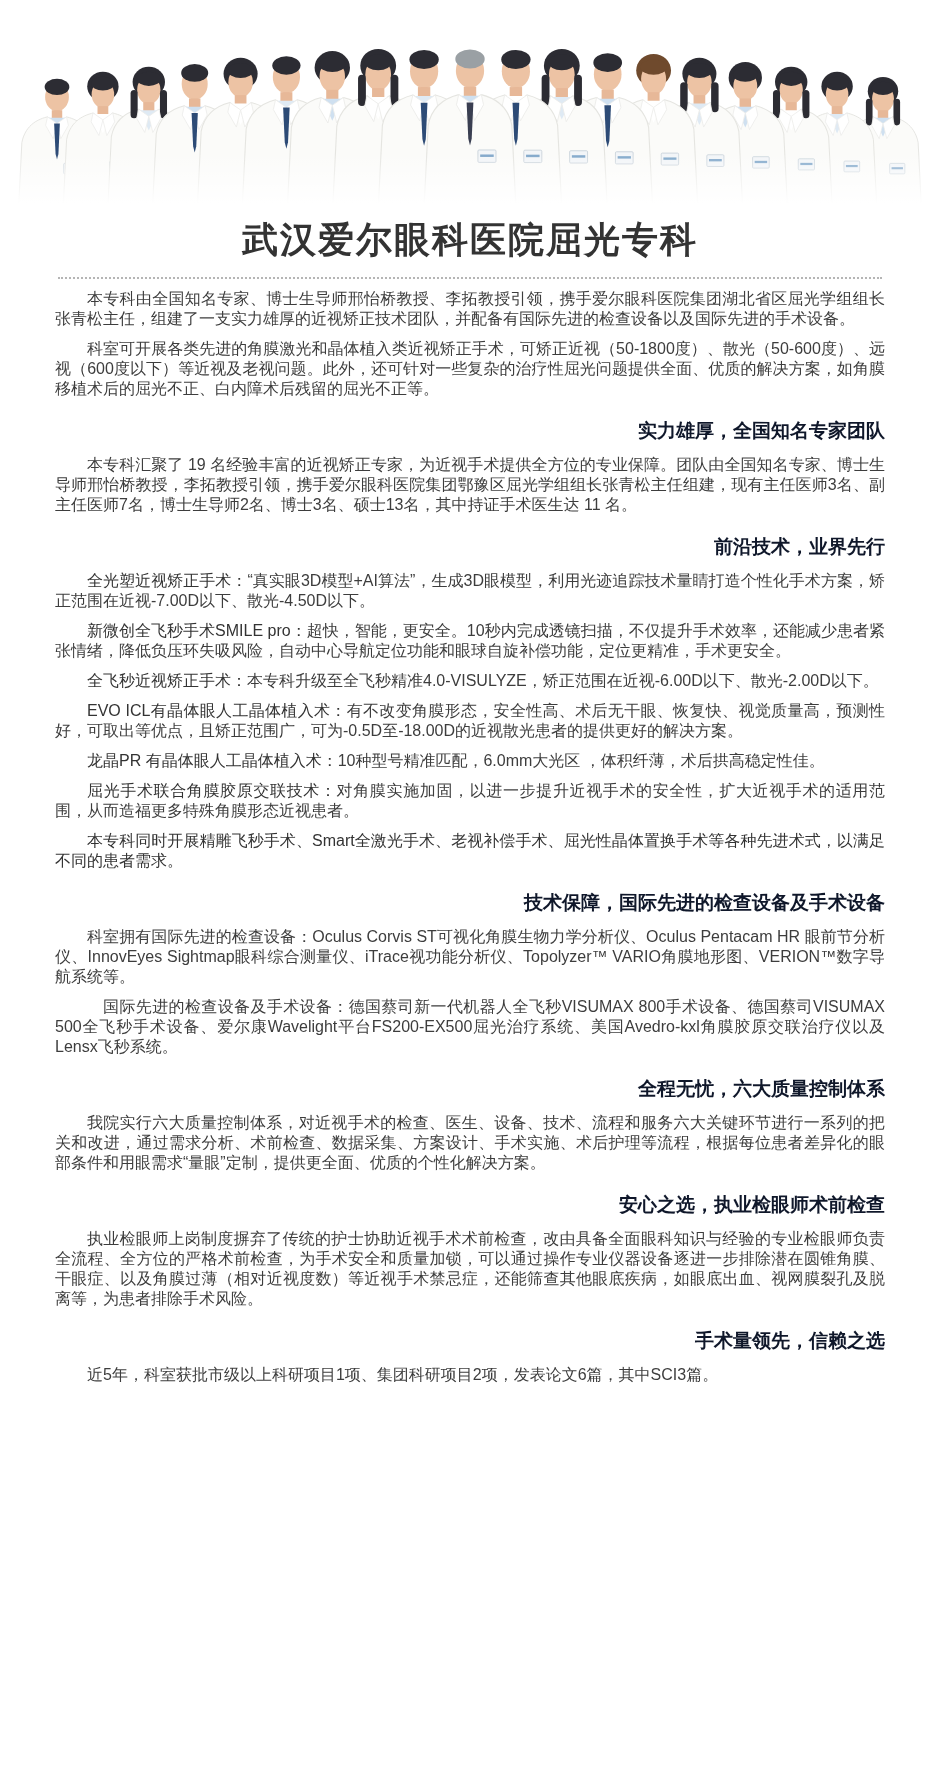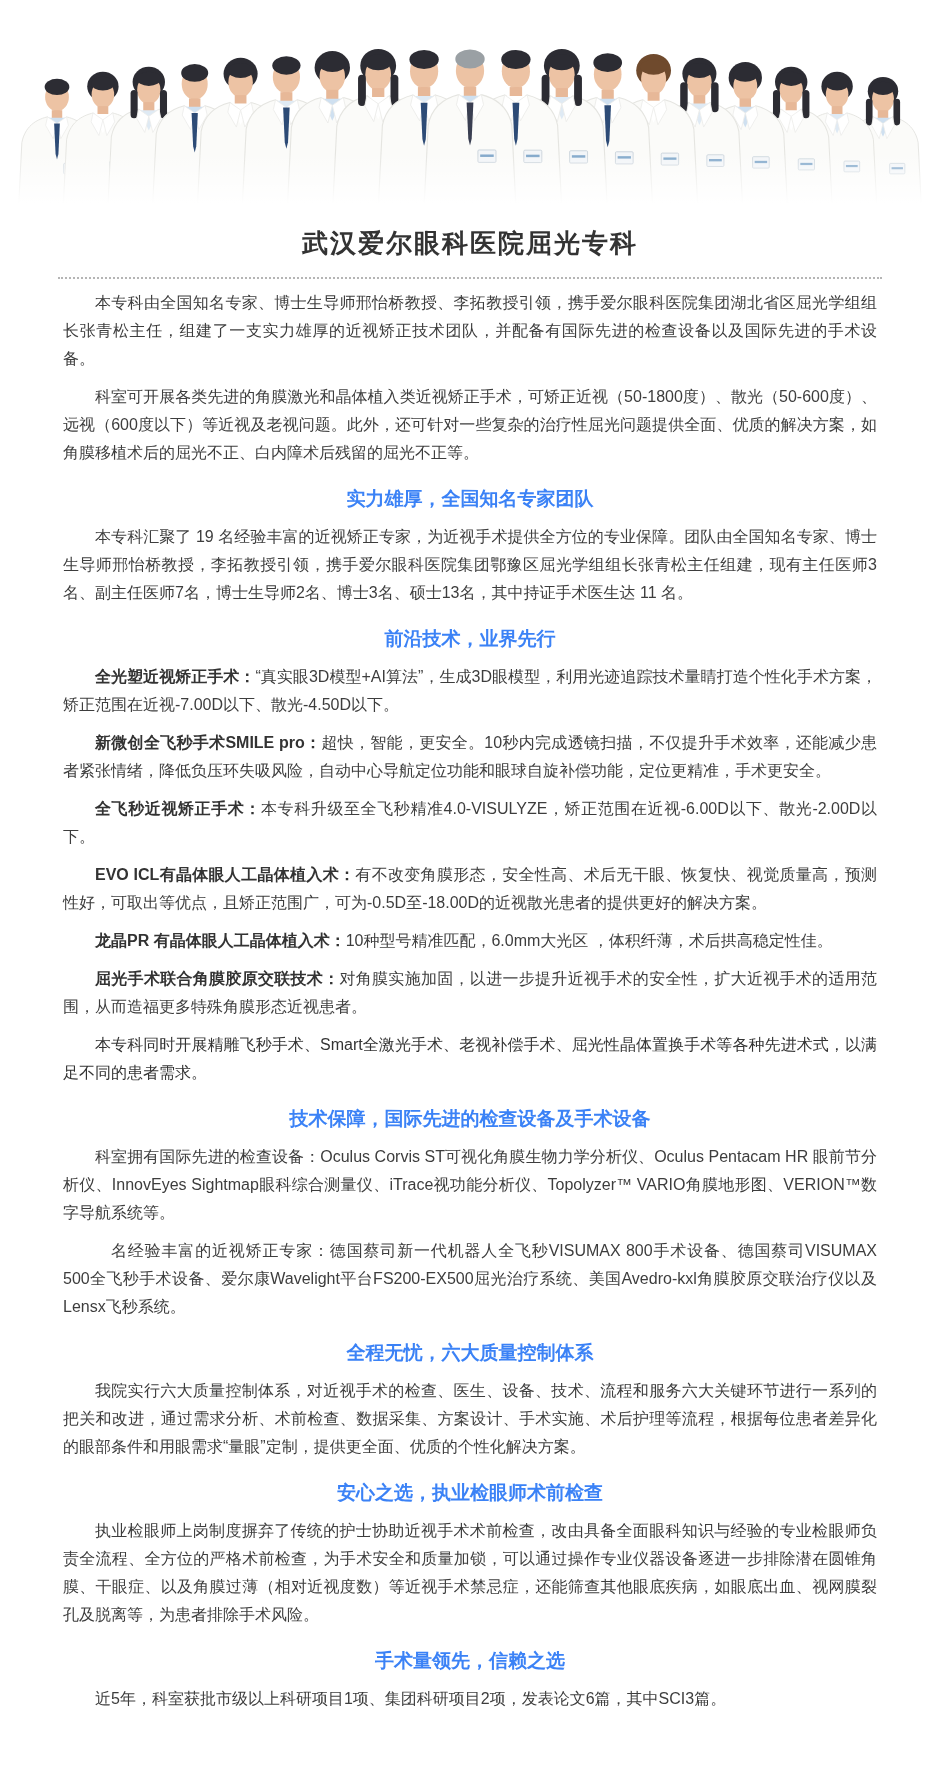--- a/index.html
+++ b/index.html
@@ -9,35 +9,35 @@
     color:#3d3d3d;
     -webkit-font-smoothing:antialiased;
   }
   .page{width:940px;background:#fff;}
   
   .team-photo{position:relative;width:940px;height:215px;overflow:hidden;background:#fff;}
   .photo-fade{position:absolute;bottom:0;left:0;width:100%;height:62px;
     background:linear-gradient(rgba(255,255,255,0),rgba(255,255,255,1) 82%);}
   
   h1.page-title{
-    text-align:center;font-size:26px;line-height:36px;font-weight:700;
-    color:#333;margin:10px 0 16px;letter-spacing:2px;
+    text-align:center;font-size:36px;line-height:36px;font-weight:700;
+    color:#333;margin:10px 0 16px;letter-spacing:2px;font-family:Liberation Mono, monospace;
   }
   .divider{width:824px;margin:0 auto;border-top:2px dotted #b5b5b5;height:0;}
   
   .article{width:830px;margin:8px auto 0;padding-bottom:26px;}
   .article p{
-    font-size:16px;line-height:28px;margin:10px 8px;text-align:justify;
+    font-size:16px;line-height:20px;margin:10px 0;text-align:justify;
     text-indent:2em;color:#3d3d3d;word-break:break-word;
   }
   .article p.b{font-weight:400;color:#333;}
-  .article p b{font-weight:700;color:#333;}
+  .article p b{font-weight:400;color:#333;}
   .article h2.sec{
-    font-size:19px;line-height:28px;font-weight:700;color:#3b82f6;
-    text-align:center;margin:18px 0 8px;
+    font-size:19px;line-height:28px;font-weight:700;color:#0f172a;
+    text-align:right;margin:18px 0 8px;
   }
 </style>
 </head>
 <body>
 
 <div class="page">
 
   <div class="team-photo">
     <svg id="photo-svg" width="940" height="215" viewBox="0 0 940 215" xmlns="http://www.w3.org/2000/svg">
         <g transform="translate(57.0,76.0) scale(0.950)">
@@ -296,21 +296,21 @@
       <h2 class="sec">前沿技术，业界先行</h2>
       <p><b>全光塑近视矫正手术：</b>“真实眼3D模型+AI算法”，生成3D眼模型，利用光迹追踪技术量睛打造个性化手术方案，矫正范围在近视-7.00D以下、散光-4.50D以下。</p>
       <p><b>新微创全飞秒手术SMILE pro：</b>超快，智能，更安全。10秒内完成透镜扫描，不仅提升手术效率，还能减少患者紧张情绪，降低负压环失吸风险，自动中心导航定位功能和眼球自旋补偿功能，定位更精准，手术更安全。</p>
       <p><b>全飞秒近视矫正手术：</b>本专科升级至全飞秒精准4.0-VISULYZE，矫正范围在近视-6.00D以下、散光-2.00D以下。</p>
       <p><b>EVO ICL有晶体眼人工晶体植入术：</b>有不改变角膜形态，安全性高、术后无干眼、恢复快、视觉质量高，预测性好，可取出等优点，且矫正范围广，可为-0.5D至-18.00D的近视散光患者的提供更好的解决方案。</p>
       <p><b>龙晶PR 有晶体眼人工晶体植入术：</b>10种型号精准匹配，6.0mm大光区 ，体积纤薄，术后拱高稳定性佳。</p>
       <p><b>屈光手术联合角膜胶原交联技术：</b>对角膜实施加固，以进一步提升近视手术的安全性，扩大近视手术的适用范围，从而造福更多特殊角膜形态近视患者。</p>
       <p class="b">本专科同时开展精雕飞秒手术、Smart全激光手术、老视补偿手术、屈光性晶体置换手术等各种先进术式，以满足不同的患者需求。</p>
       <h2 class="sec">技术保障，国际先进的检查设备及手术设备</h2>
       <p>科室拥有国际先进的检查设备：Oculus Corvis ST可视化角膜生物力学分析仪、Oculus Pentacam HR 眼前节分析仪、InnovEyes Sightmap眼科综合测量仪、iTrace视功能分析仪、Topolyzer™ VARIO角膜地形图、VERION™数字导航系统等。</p>
-      <p style="text-indent: 3em;">名经验丰富的近视矫正专家：德国蔡司新一代机器人全飞秒VISUMAX 800手术设备、德国蔡司VISUMAX 500全飞秒手术设备、爱尔康Wavelight平台FS200-EX500屈光治疗系统、美国Avedro-kxl角膜胶原交联治疗仪以及Lensx飞秒系统。</p>
+      <p style="text-indent: 3em;">国际先进的检查设备及手术设备：德国蔡司新一代机器人全飞秒VISUMAX 800手术设备、德国蔡司VISUMAX 500全飞秒手术设备、爱尔康Wavelight平台FS200-EX500屈光治疗系统、美国Avedro-kxl角膜胶原交联治疗仪以及Lensx飞秒系统。</p>
       <h2 class="sec">全程无忧，六大质量控制体系</h2>
       <p>我院实行六大质量控制体系，对近视手术的检查、医生、设备、技术、流程和服务六大关键环节进行一系列的把关和改进，通过需求分析、术前检查、数据采集、方案设计、手术实施、术后护理等流程，根据每位患者差异化的眼部条件和用眼需求“量眼”定制，提供更全面、优质的个性化解决方案。</p>
       <h2 class="sec">安心之选，执业检眼师术前检查</h2>
       <p>执业检眼师上岗制度摒弃了传统的护士协助近视手术术前检查，改由具备全面眼科知识与经验的专业检眼师负责全流程、全方位的严格术前检查，为手术安全和质量加锁，可以通过操作专业仪器设备逐进一步排除潜在圆锥角膜、干眼症、以及角膜过薄（相对近视度数）等近视手术禁忌症，还能筛查其他眼底疾病，如眼底出血、视网膜裂孔及脱离等，为患者排除手术风险。</p>
       <h2 class="sec">手术量领先，信赖之选</h2>
       <p>近5年，科室获批市级以上科研项目1项、集团科研项目2项，发表论文6篇，其中SCI3篇。</p>
     </div>
 
 </div>
 

